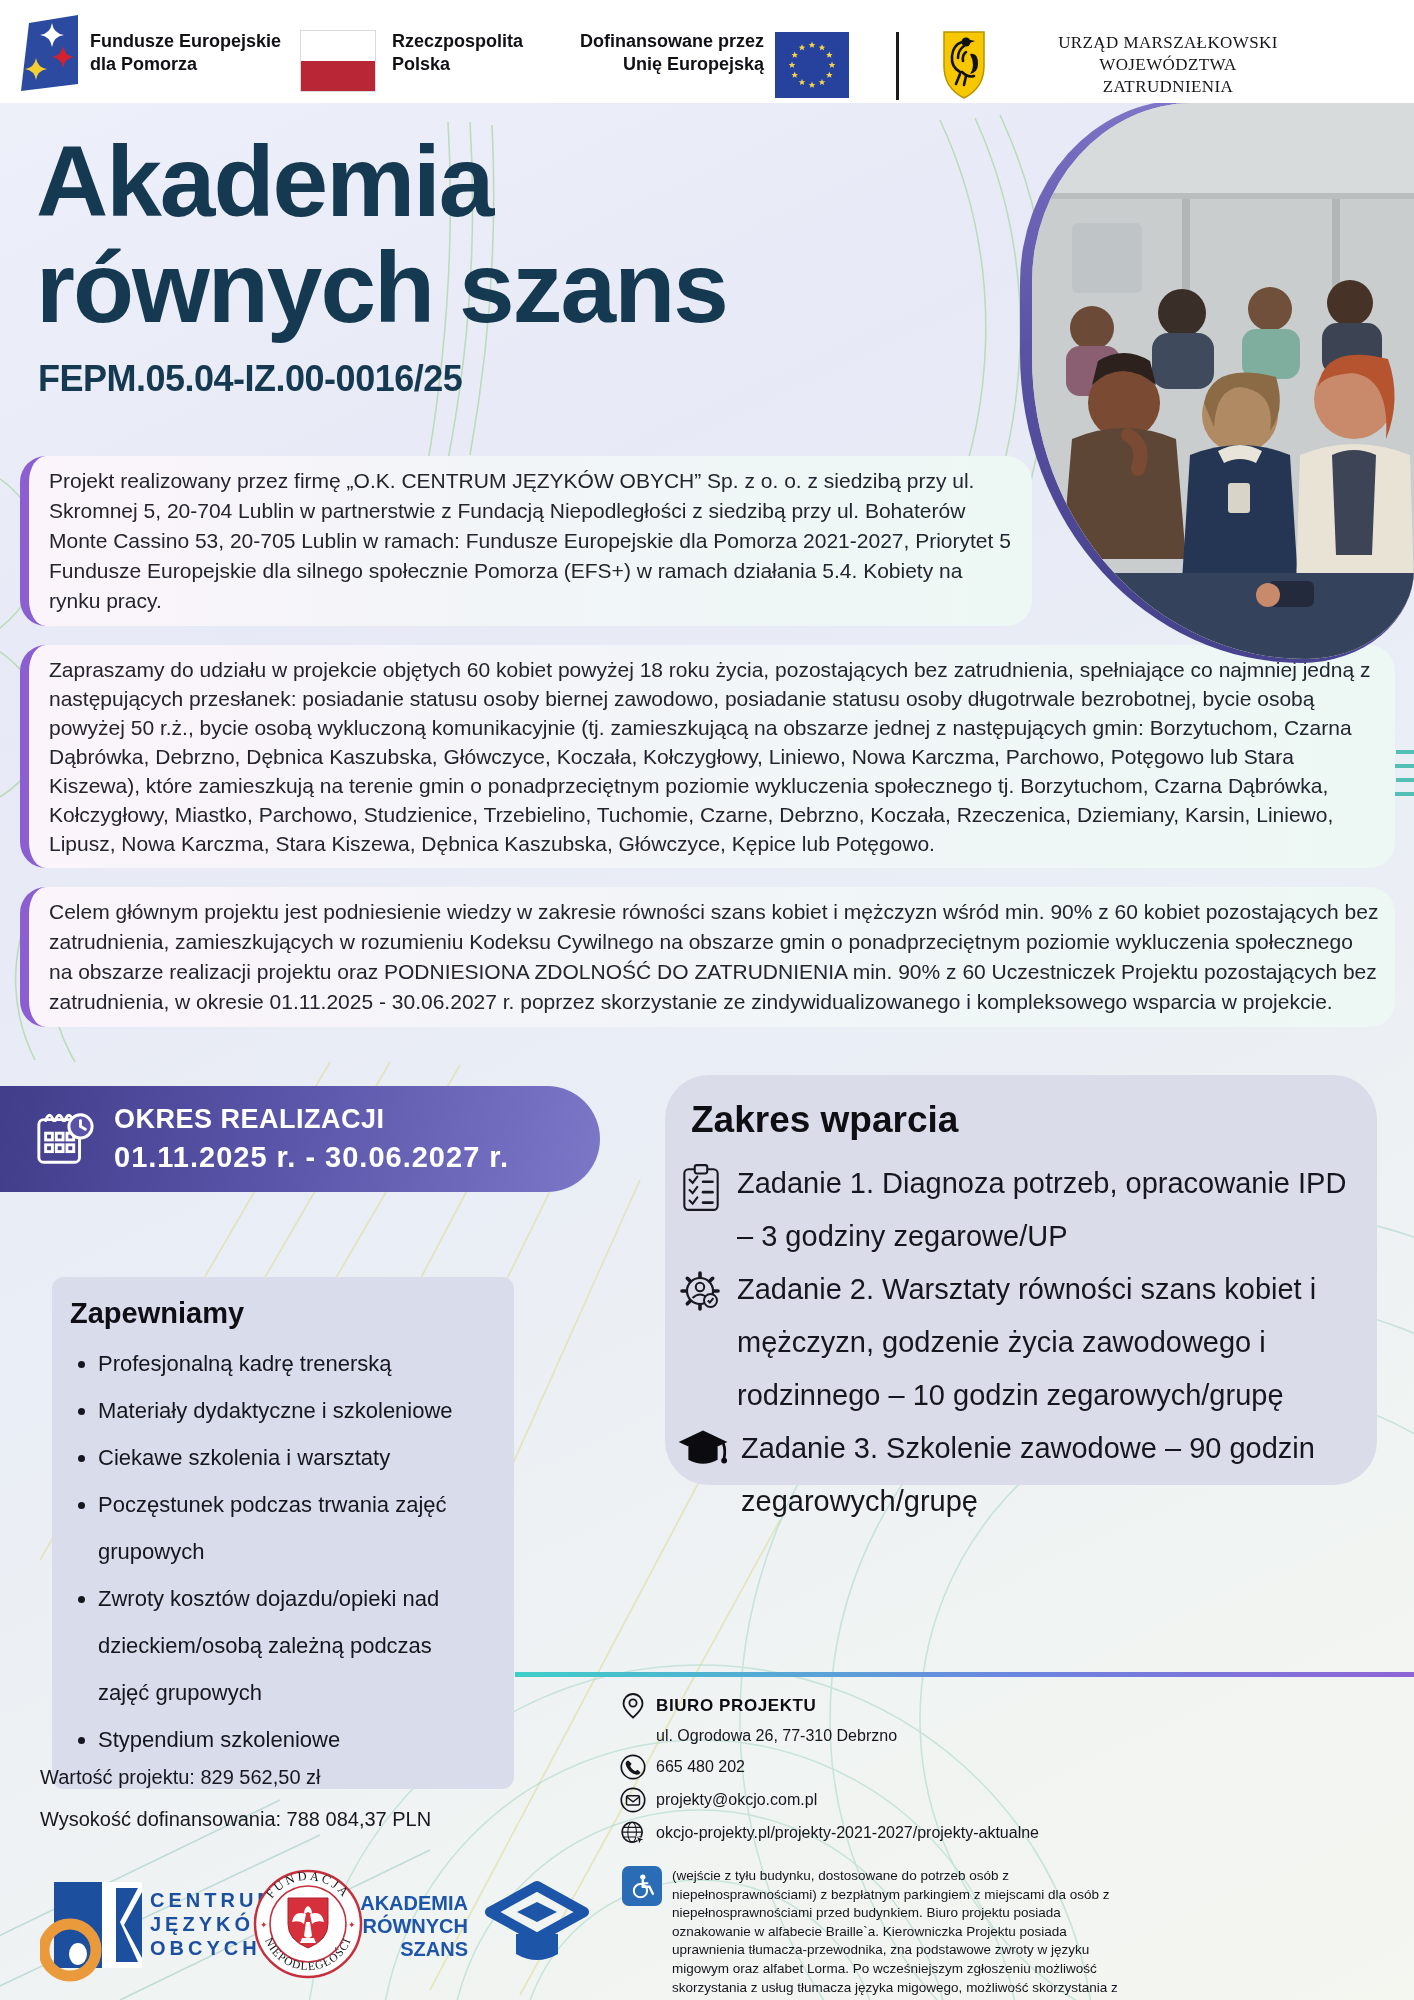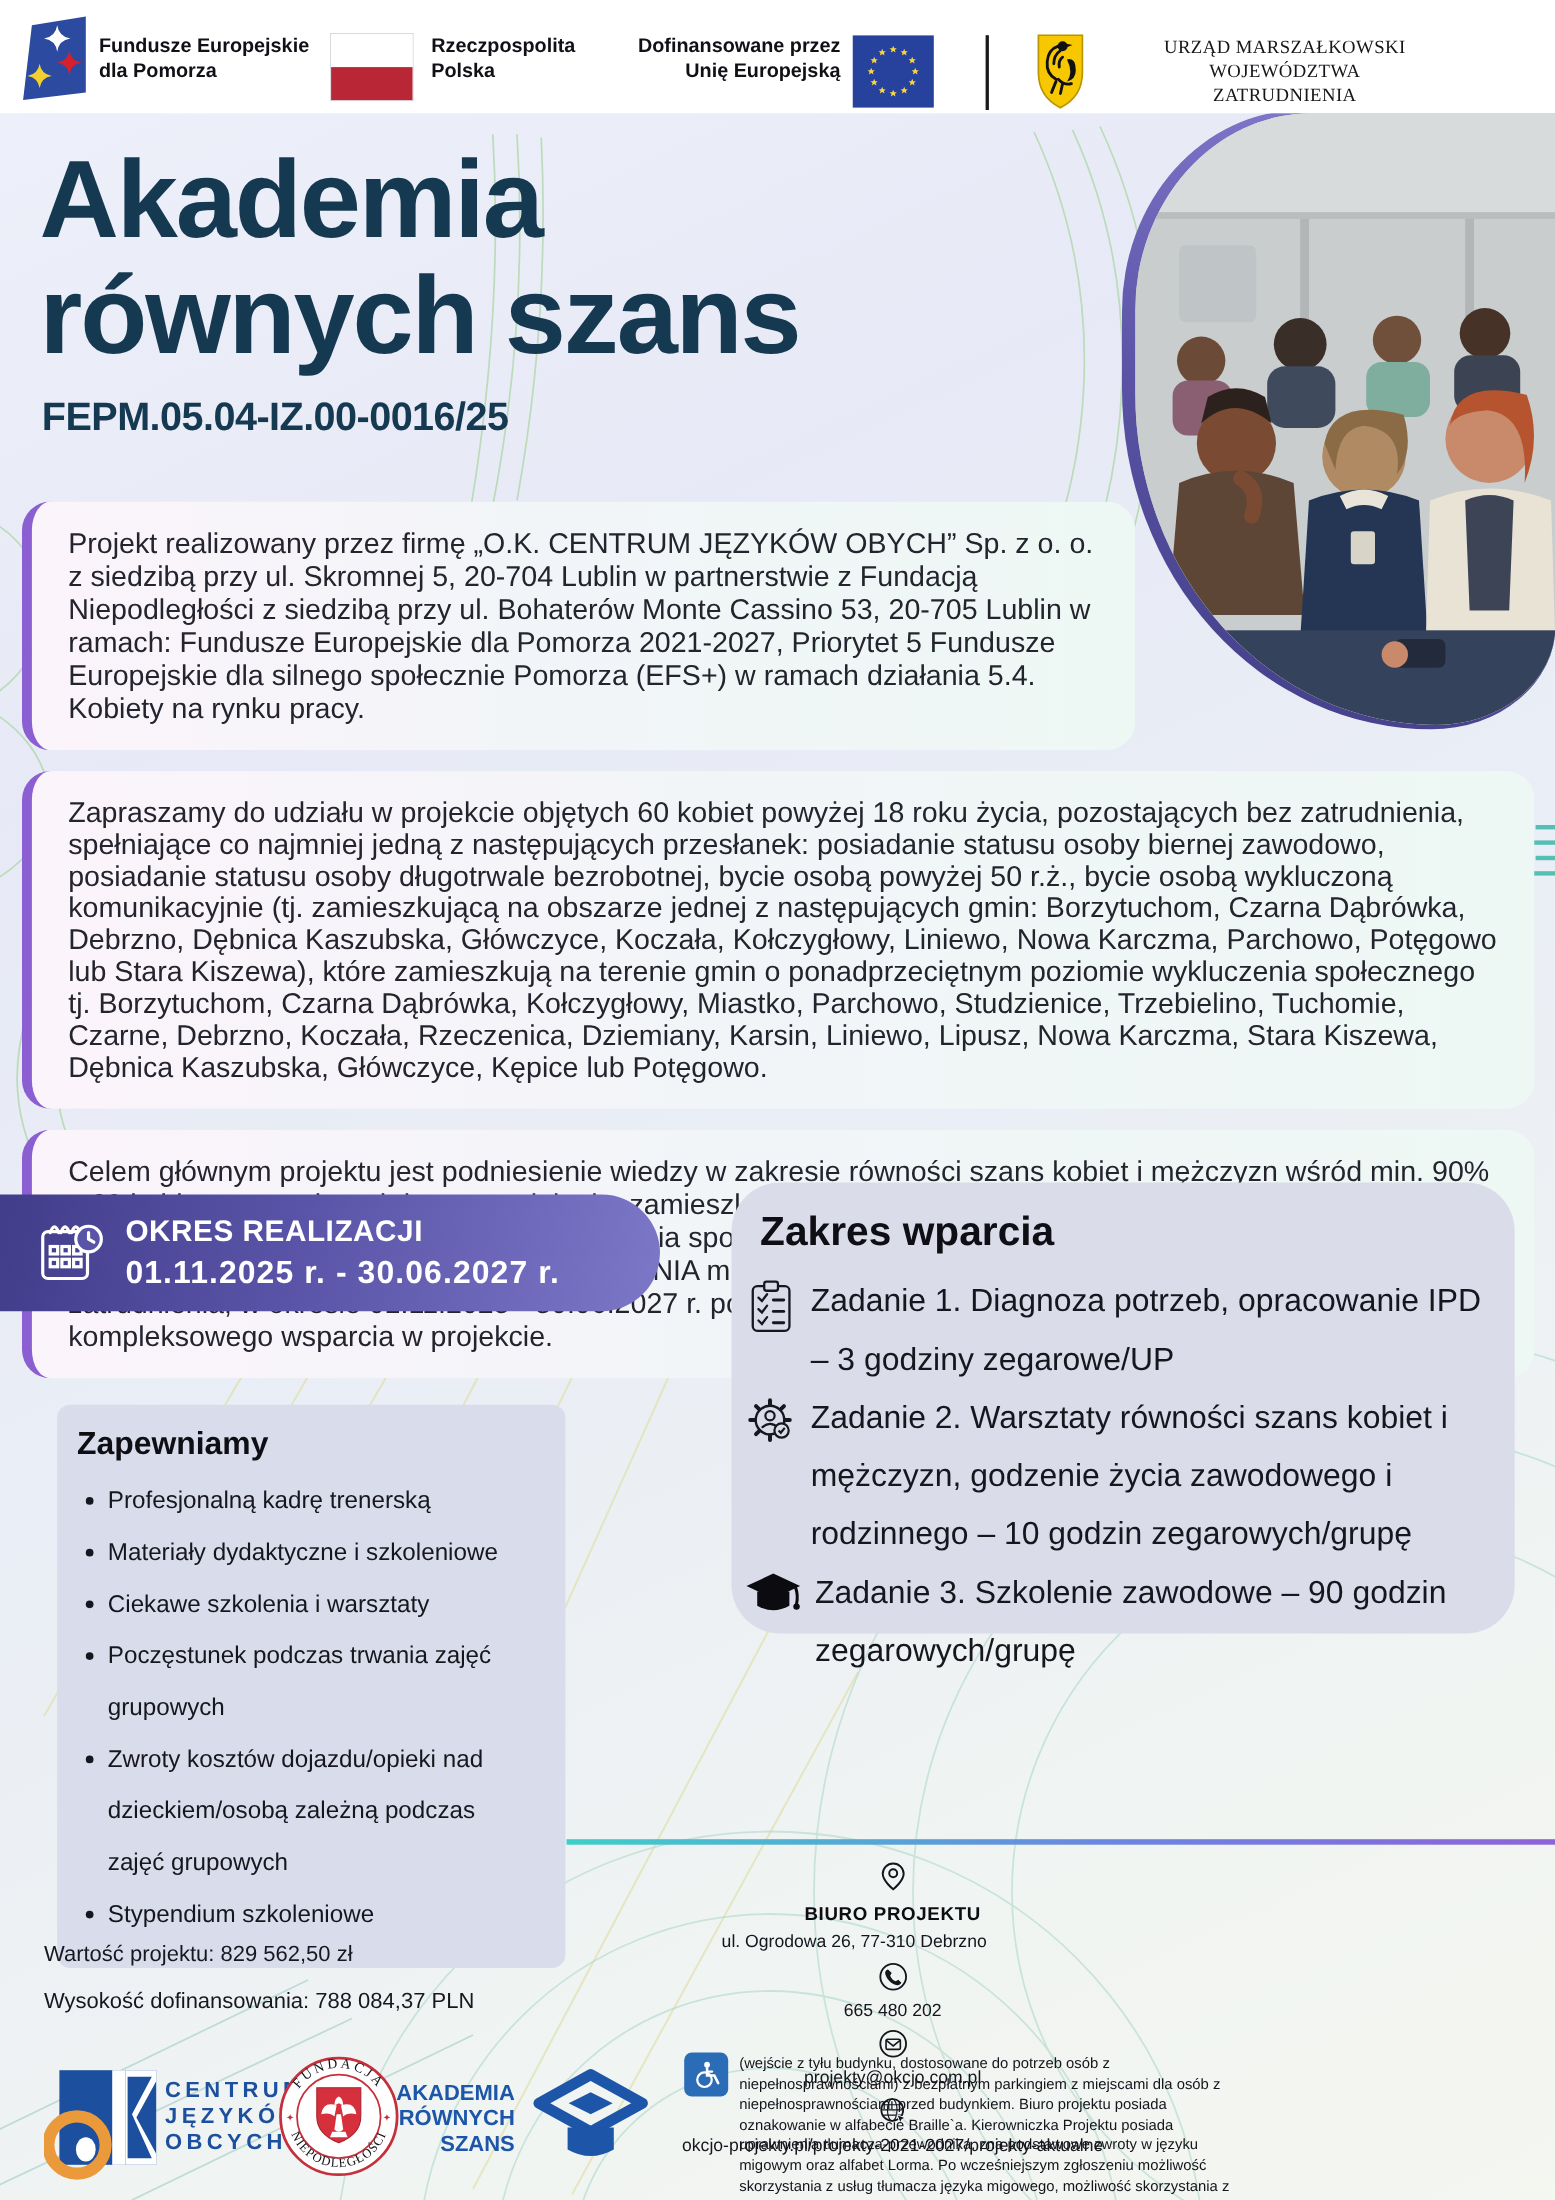--- a/index.html
+++ b/index.html
@@ -25,21 +25,21 @@
   .photo-rim{position:absolute;top:100px;right:0;width:394px;height:563px;z-index:3;
     background:linear-gradient(200deg,#8b80d4 0%,#5a53a5 55%,#403c85 100%);
     border-radius:175px 0 120px 300px / 195px 0 100px 330px;}
   .photo{position:absolute;top:103px;right:0;width:382px;height:556px;overflow:hidden;z-index:3;
     border-radius:170px 0 115px 290px / 190px 0 95px 320px;background:#c7cbcc;}
   
   .copy{position:absolute;left:20px;top:456px;width:1375px;display:flex;flex-direction:column;gap:19px;z-index:1;}
   .box{box-sizing:border-box;border-left:9px solid #8b5fd1;border-radius:26px;
     background:linear-gradient(90deg,#fbf4fb 0%,#f2f5f8 45%,#edf8f4 100%);
     padding:10px 16px 10px 20px;}
-  .box p{margin:13px;font-size:26px;color:#24242e;}
+  .box p{margin:0;font-size:21px;color:#24242e;}
   .box1{width:1012px;} .box1 p{line-height:30px;}
   .box2 p{line-height:29px;}
   .box3 p{line-height:30px;}
   
   .banner{position:absolute;left:0;top:1086px;width:600px;height:106px;z-index:1;
     background:linear-gradient(100deg,#413d8a 0%,#5a54a8 45%,#7d77c8 100%);
     border-radius:0 56px 56px 0;display:flex;align-items:center;}
   .banner svg{margin:0 18px 0 34px;flex:0 0 auto;}
   .banner-title{color:#ffffff;font-weight:bold;font-size:27px;letter-spacing:.5px;}
   .banner-dates{color:#ffffff;font-weight:bold;font-size:29px;letter-spacing:1px;margin-top:6px;}
@@ -56,21 +56,21 @@
   .provide h3{margin:0 0 10px 2px;font-size:29px;color:#0e0e14;}
   .provide ul{margin:0;padding-left:30px;}
   .provide li{font-size:22px;line-height:47px;color:#16161e;}
   
   .finance{position:absolute;left:40px;top:1756px;z-index:1;font-size:20px;line-height:42px;color:#171720;}
   
   .grad-line{position:absolute;left:515px;top:1672px;width:899px;height:5px;z-index:1;
     background:linear-gradient(90deg,#3ecfc8 0%,#6b86e0 55%,#8e64d6 100%);}
   
   .office{position:absolute;left:620px;top:1692px;z-index:2;}
-  .o-row{display:flex;align-items:center;gap:10px;margin-bottom:7px;flex-direction:column;}
+  .o-row{display:flex;align-items:center;gap:10px;margin-bottom:7px;}
   .o-head{font-size:17px;font-weight:bold;letter-spacing:.6px;color:#0c0c12;}
   .o-txt{font-size:16px;color:#15151d;}
   .o-ind{margin-left:36px;margin-bottom:9px;}
   .o-link{text-decoration:none;color:#15151d;}
   
   .access{position:absolute;left:622px;top:1866px;width:510px;display:flex;gap:10px;z-index:2;}
   .wheel{flex:0 0 40px;height:40px;background:#2a6cb5;border-radius:7px;display:flex;align-items:center;justify-content:center;}
   .access p{margin:1px 0 0 0;font-size:13.5px;line-height:18.6px;color:#14141c;width:458px;}
   
   .partners{position:absolute;left:0;top:1860px;width:600px;height:140px;z-index:2;}

